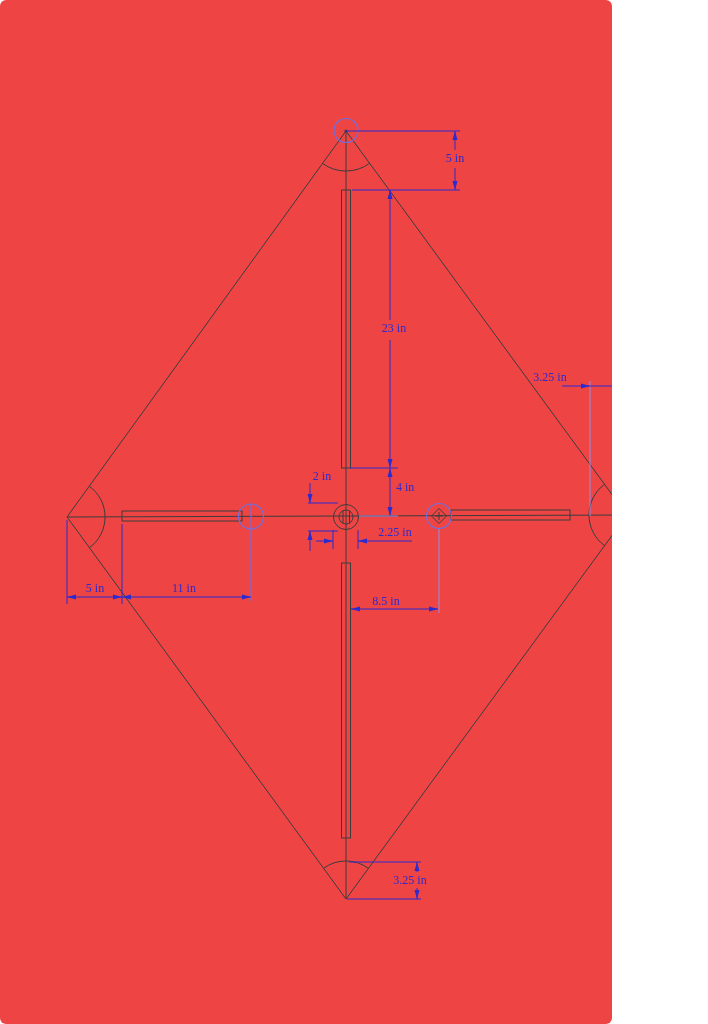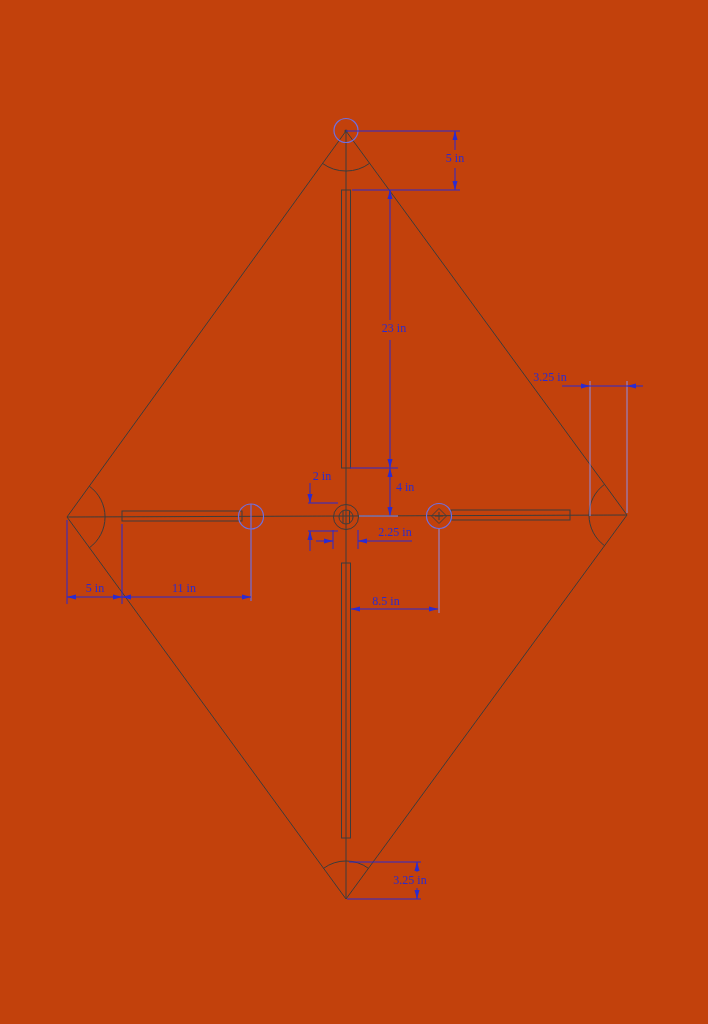--- a/index.html
+++ b/index.html
@@ -1,17 +1,17 @@
 <!DOCTYPE html>
 <html><head>
 <meta charset="utf-8">
 <style>
   html,body{margin:0;padding:0;background:#ffffff;}
-  .canvas{position:relative;width:708px;height:1024px;background:#c2410c;overflow:hidden;
-          font-family:"Liberation Serif", serif;}
+  .canvas{position:relative;width:612px;height:1024px;background:#ef4444;overflow:hidden;
+          font-family:"Liberation Serif", serif;border-radius:6px;}
   svg{display:block;}
   .geo{stroke:#3c3c3c;stroke-width:1;fill:none;}
   .dim{stroke:#2b2bd0;stroke-width:1;fill:none;}
   .ext{stroke:#8f8fe8;stroke-width:1;fill:none;}
   .fit{stroke:#6f6fe0;stroke-width:1.2;fill:none;}
   .arr{fill:#2b2bd0;stroke:none;}
   .dimtext{font-family:"Liberation Serif", serif;font-size:12px;fill:#2b2bd0;}
 </style>
 </head>
 <body>

